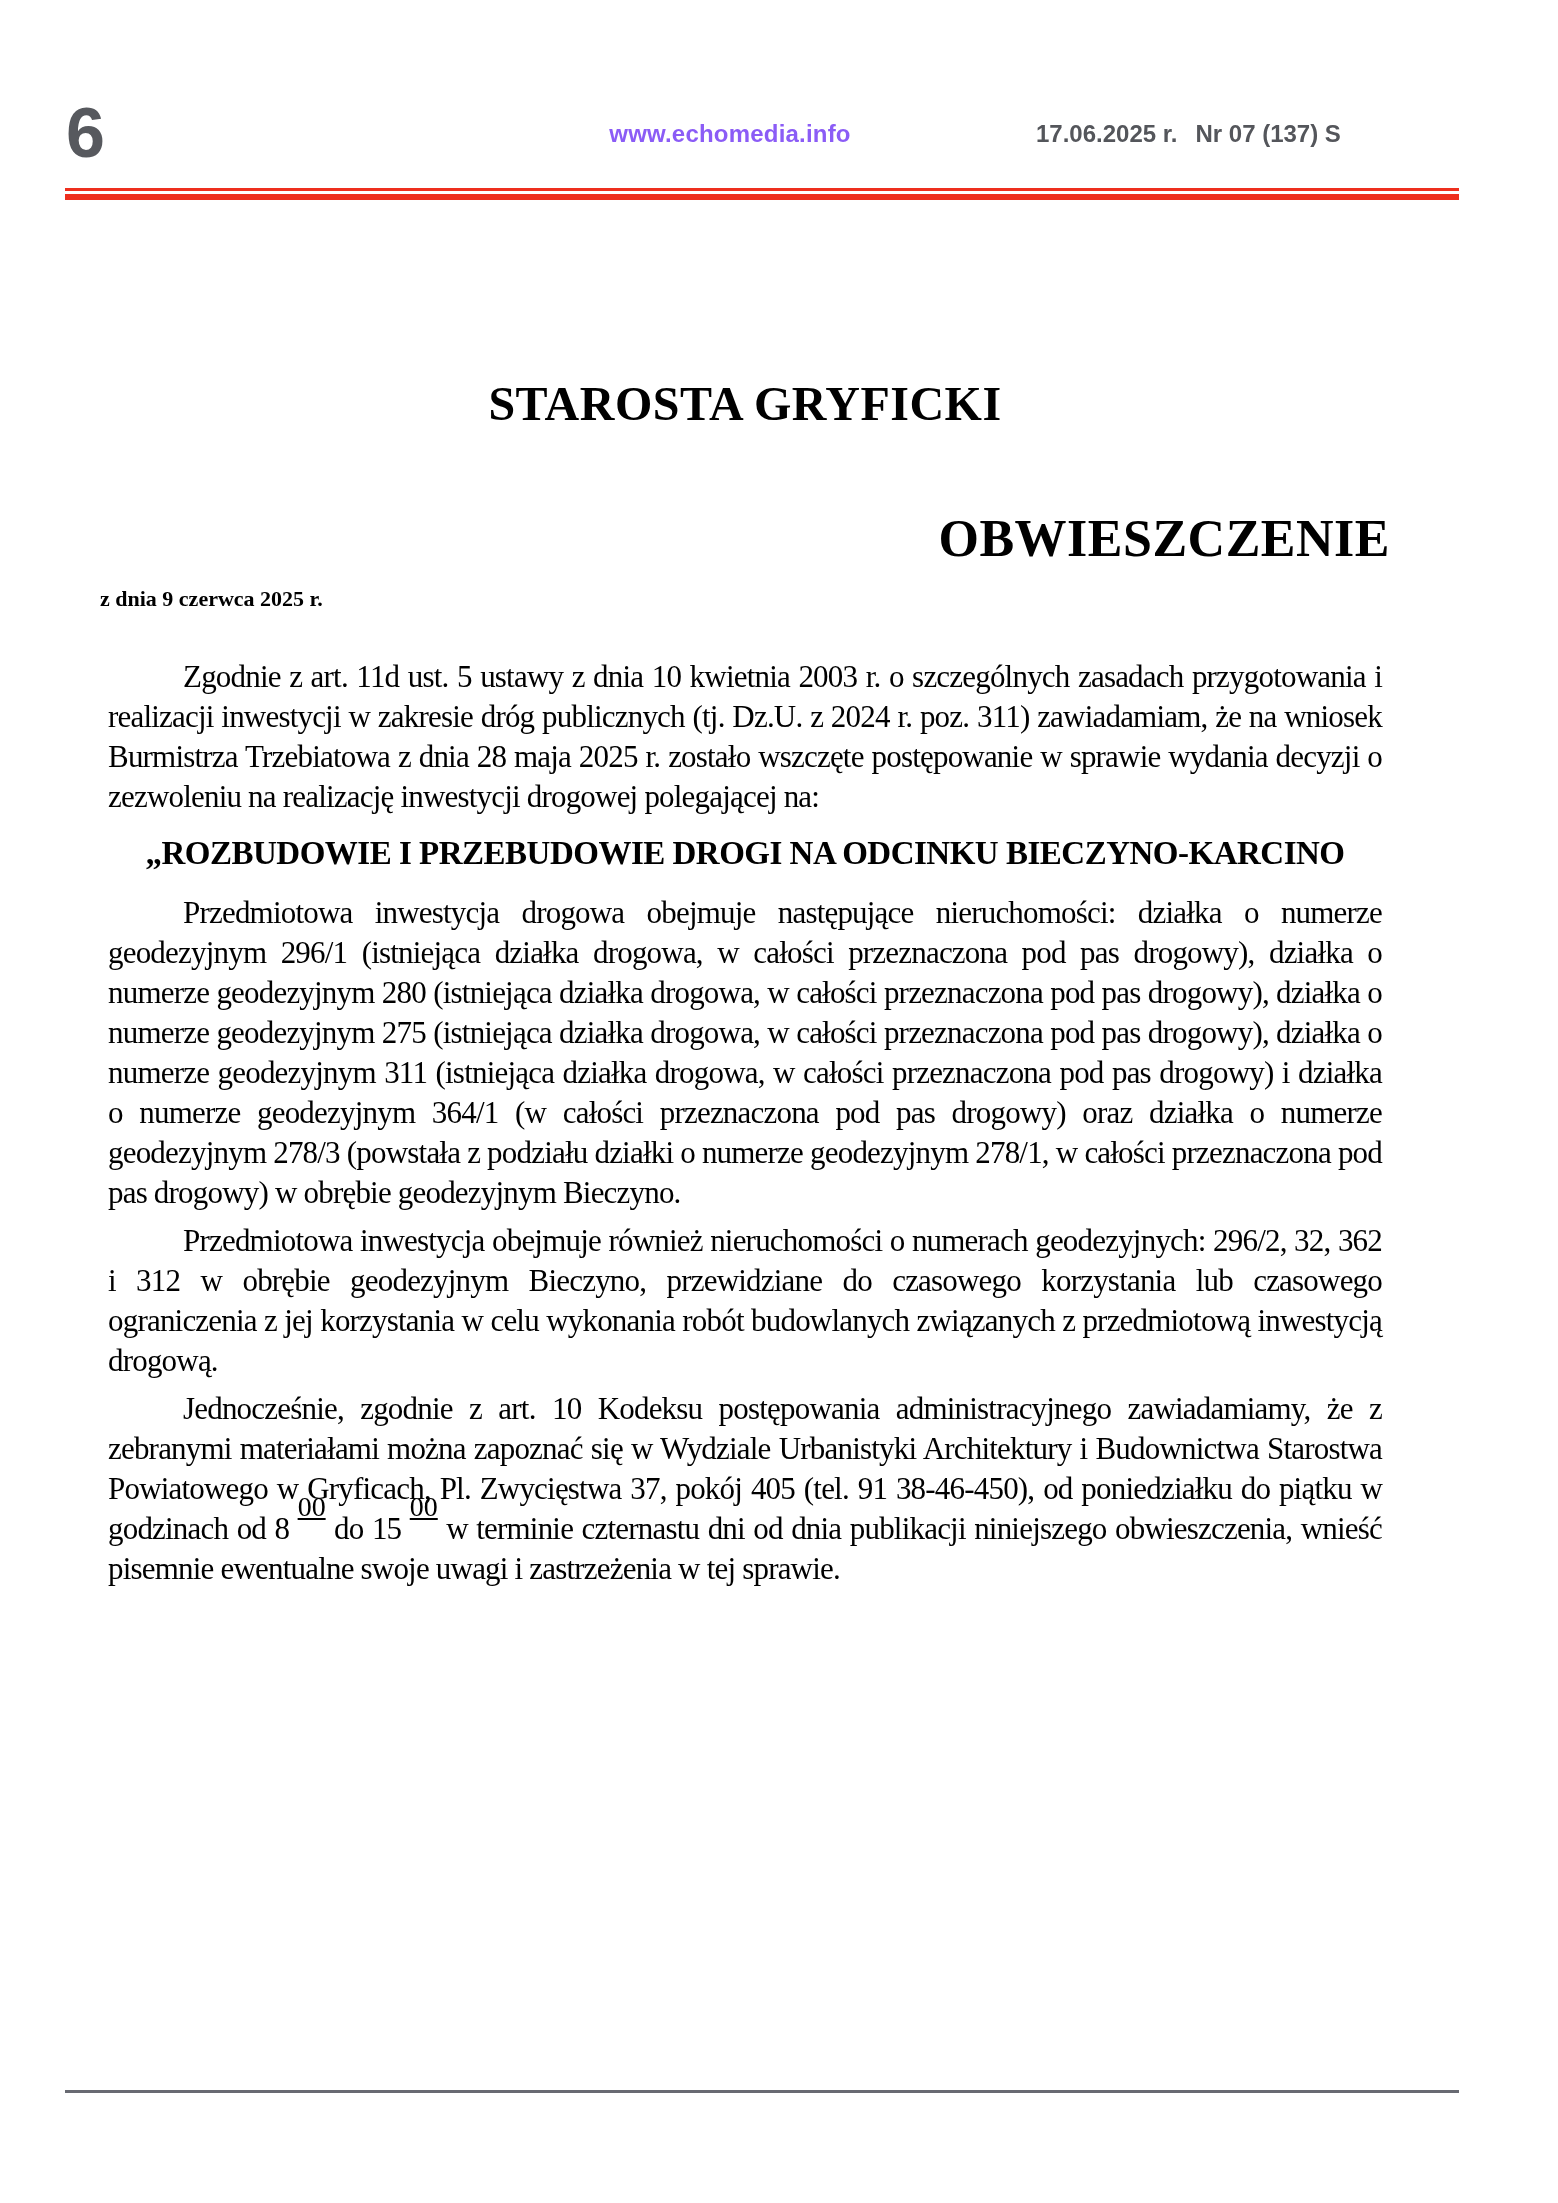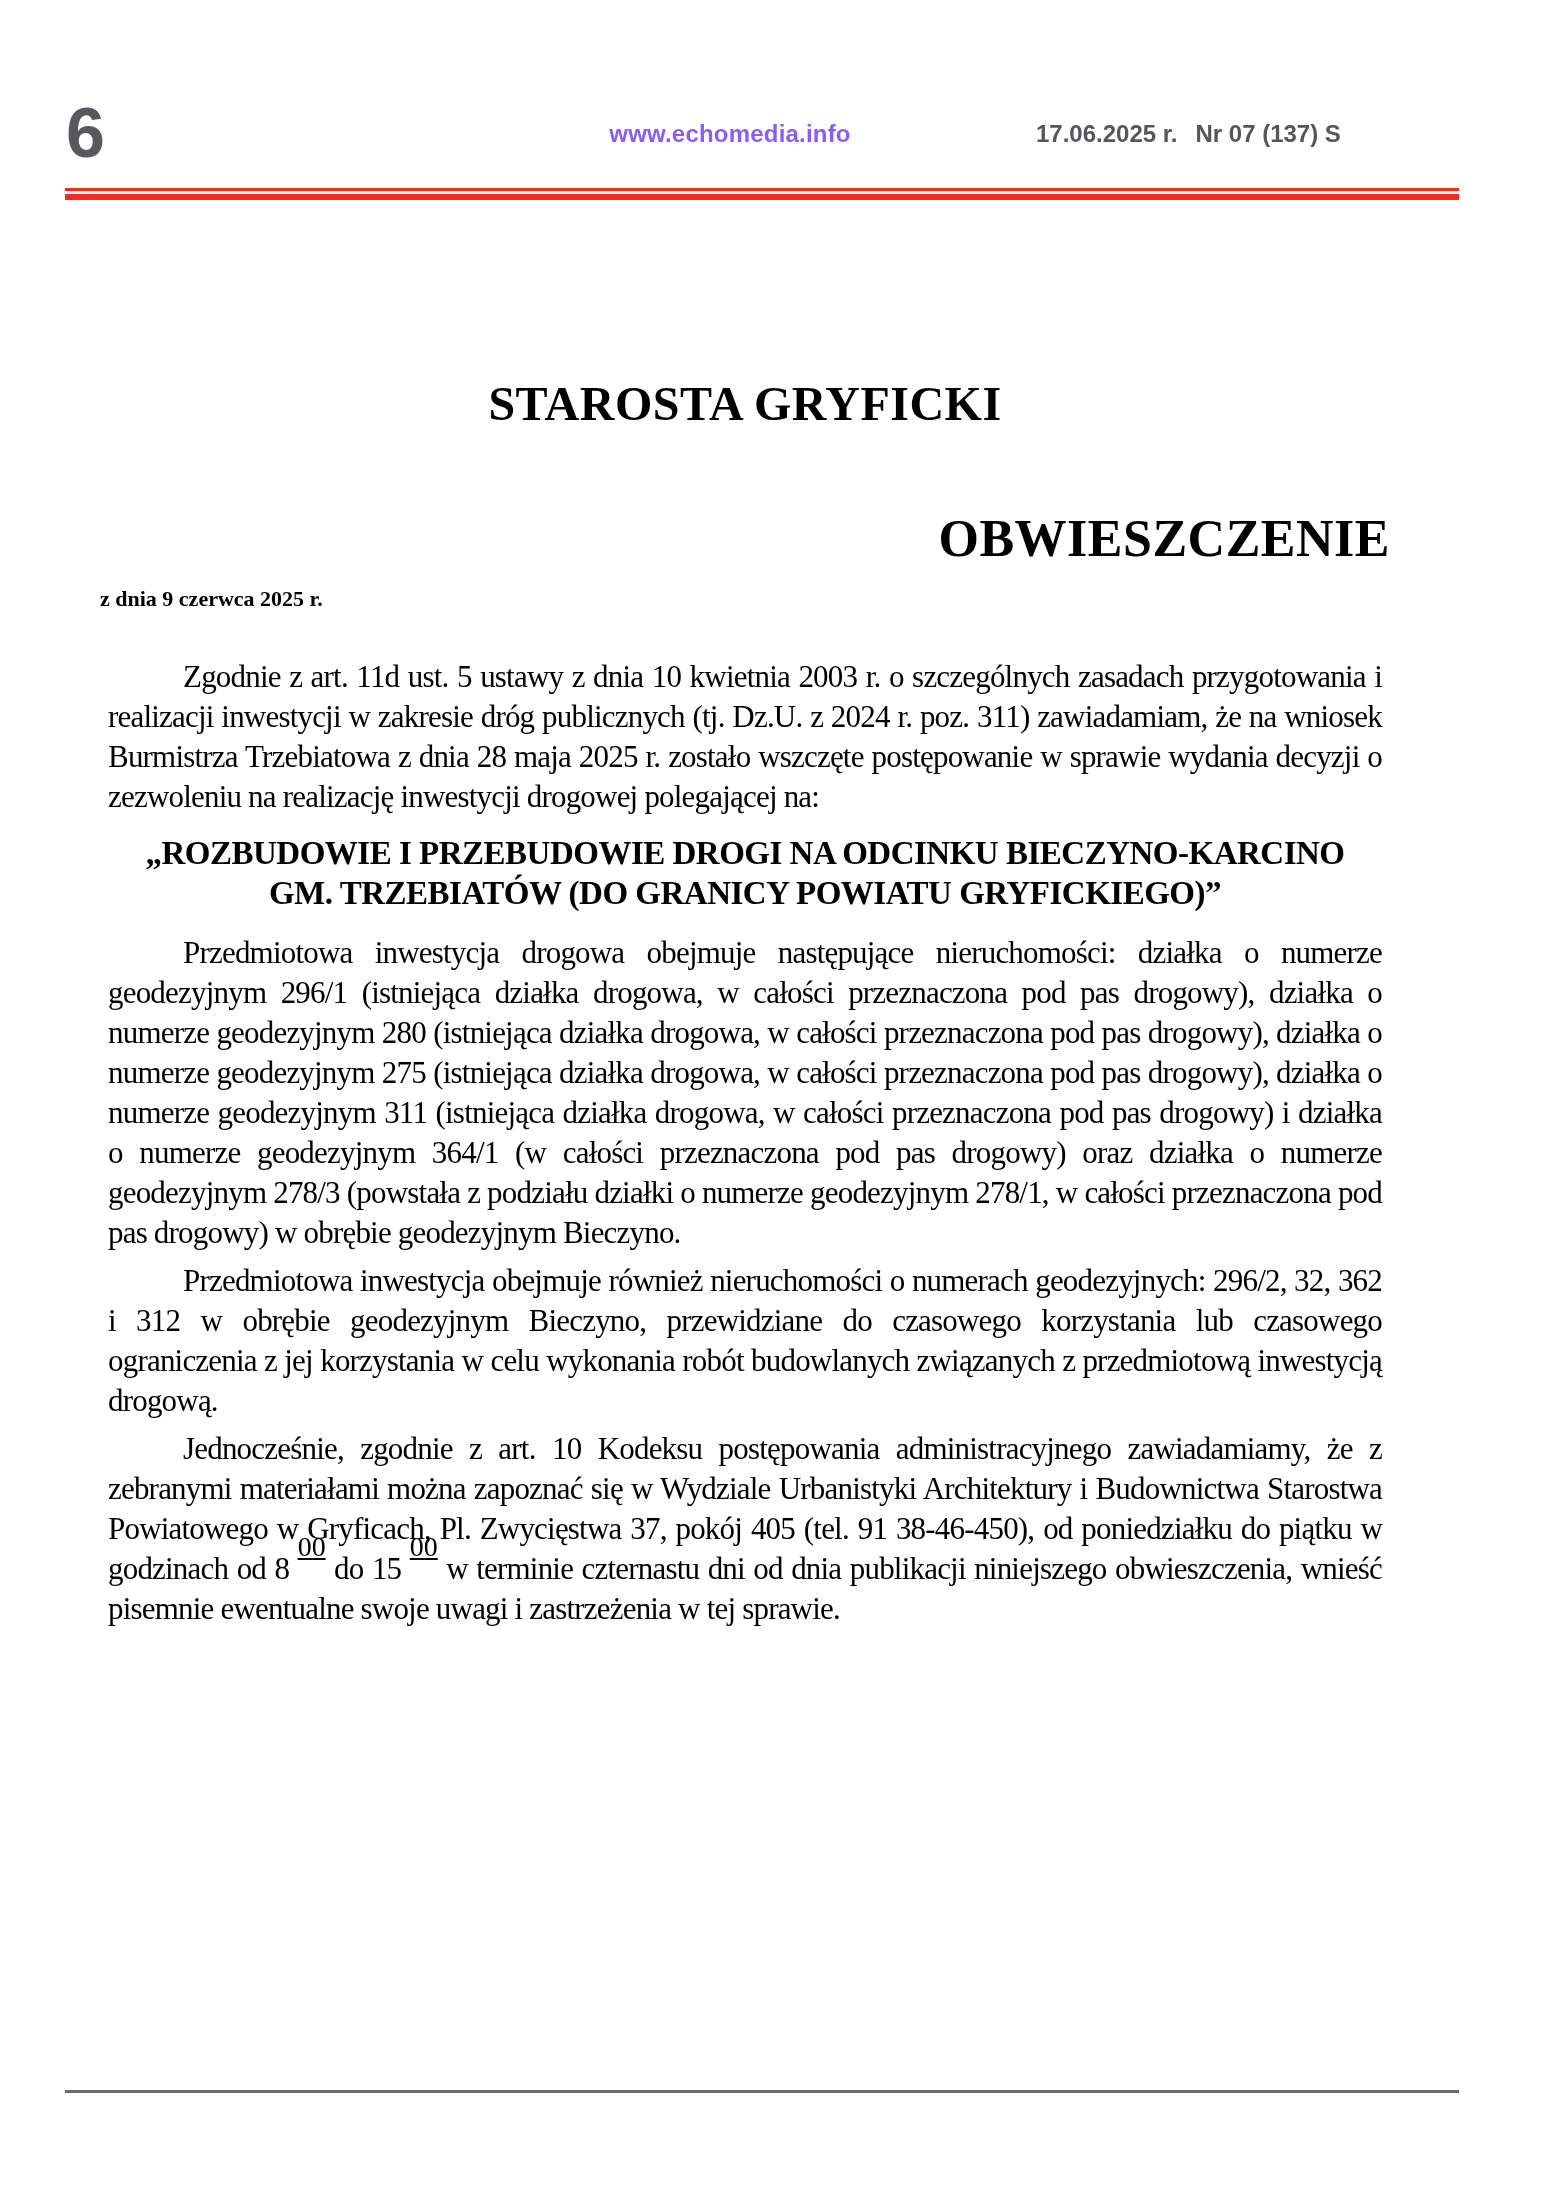--- a/index.html
+++ b/index.html
@@ -158,21 +158,20 @@
 
 
     <h2 class="ann-title">OBWIESZCZENIE</h2>
 
     <div class="ann-subtitle">z dnia 9 czerwca 2025 r.</div>
 
     <p class="body intro">Zgodnie z art. 11d ust. 5 ustawy z dnia 10 kwietnia 2003 r. o szczególnych zasadach przygotowania i realizacji inwestycji w zakresie dróg publicznych (tj. Dz.U. z 2024 r. poz. 311) zawiadamiam, że na wniosek Burmistrza Trzebiatowa z dnia 28 maja 2025 r. zostało wszczęte postępowanie w sprawie wydania decyzji o zezwoleniu na realizację inwestycji drogowej polegającej na:</p>
 
     <div class="subject">
       <div>„ROZBUDOWIE I PRZEBUDOWIE DROGI NA ODCINKU BIECZYNO-KARCINO</div>
-      <div>GM. TRZEBIATÓW (DO GRANICY POWIATU GRYFICKIEGO)”</div>
     </div>
 
     <p class="body properties">Przedmiotowa inwestycja drogowa obejmuje następujące nieruchomości: działka o numerze geodezyjnym 296/1 (istniejąca działka drogowa, w całości przeznaczona pod pas drogowy), działka o numerze geodezyjnym 280 (istniejąca działka drogowa, w całości przeznaczona pod pas drogowy), działka o numerze geodezyjnym 275 (istniejąca działka drogowa, w całości przeznaczona pod pas drogowy), działka o numerze geodezyjnym 311 (istniejąca działka drogowa, w całości przeznaczona pod pas drogowy) i działka o numerze geodezyjnym 364/1 (w całości przeznaczona pod pas drogowy) oraz działka o numerze geodezyjnym 278/3 (powstała z podziału działki o numerze geodezyjnym 278/1, w całości przeznaczona pod pas drogowy) w obrębie geodezyjnym Bieczyno.</p>
 
     <p class="body">Przedmiotowa inwestycja obejmuje również nieruchomości o numerach geodezyjnych: 296/2, 32, 362 i 312 w obrębie geodezyjnym Bieczyno, przewidziane do czasowego korzystania lub czasowego ograniczenia z jej korzystania w celu wykonania robót budowlanych związanych z przedmiotową inwestycją drogową.</p>
 
     <p class="body"><span>Jednocześnie, zgodnie z art. 10 Kodeksu postępowania administracyjnego zawiadamiamy, że z zebranymi materiałami można zapoznać się w Wydziale Urbanistyki Architektury i Budownictwa Starostwa Powiatowego w Gryficach, Pl. Zwycięstwa 37, pokój 405 (tel. 91 38-46-450), od poniedziałku do piątku w godzinach od 8 </span><sup class="hours">00</sup><span> do 15 </span><sup class="hours">00</sup><span> w terminie czternastu dni od dnia publikacji niniejszego obwieszczenia, wnieść pisemnie ewentualne swoje uwagi i zastrzeżenia w tej sprawie.</span></p>
 
   </div>
 

